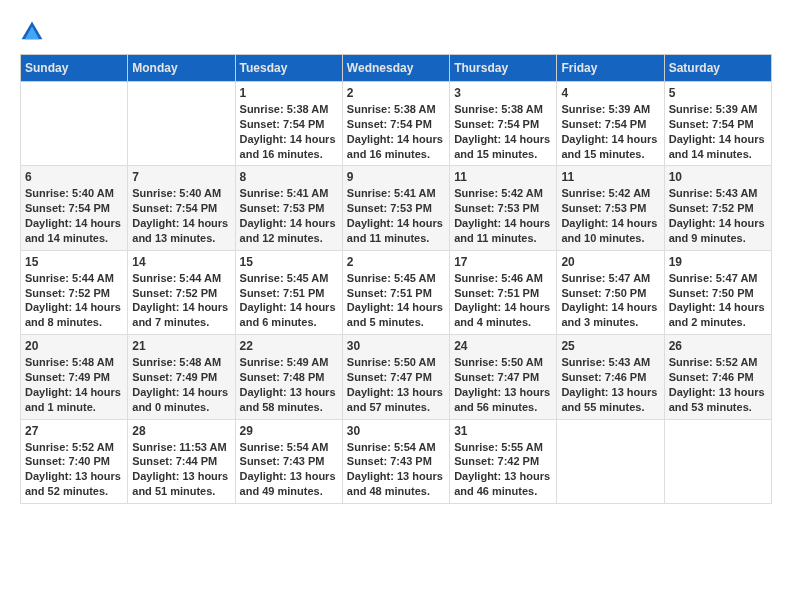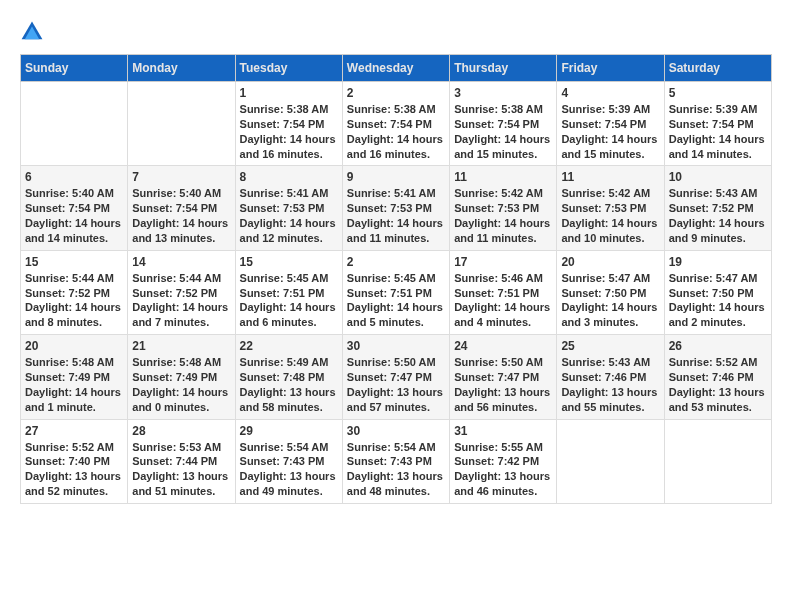--- a/index.html
+++ b/index.html
@@ -281,21 +281,21 @@
       </tr>
       <tr>
         <td>
           <div class="day-number">27</div>
           <div class="cell-info">Sunrise: 5:52 AM
 Sunset: 7:40 PM
 Daylight: 13 hours and 52 minutes.</div>
         </td>
         <td>
           <div class="day-number">28</div>
-          <div class="cell-info">Sunrise: 5:53 AM
+          <div class="cell-info">Sunrise: 11:53 AM
 Sunset: 7:44 PM
 Daylight: 13 hours and 51 minutes.</div>
         </td>
         <td>
           <div class="day-number">29</div>
           <div class="cell-info">Sunrise: 5:54 AM
 Sunset: 7:43 PM
 Daylight: 13 hours and 49 minutes.</div>
         </td>
         <td>

